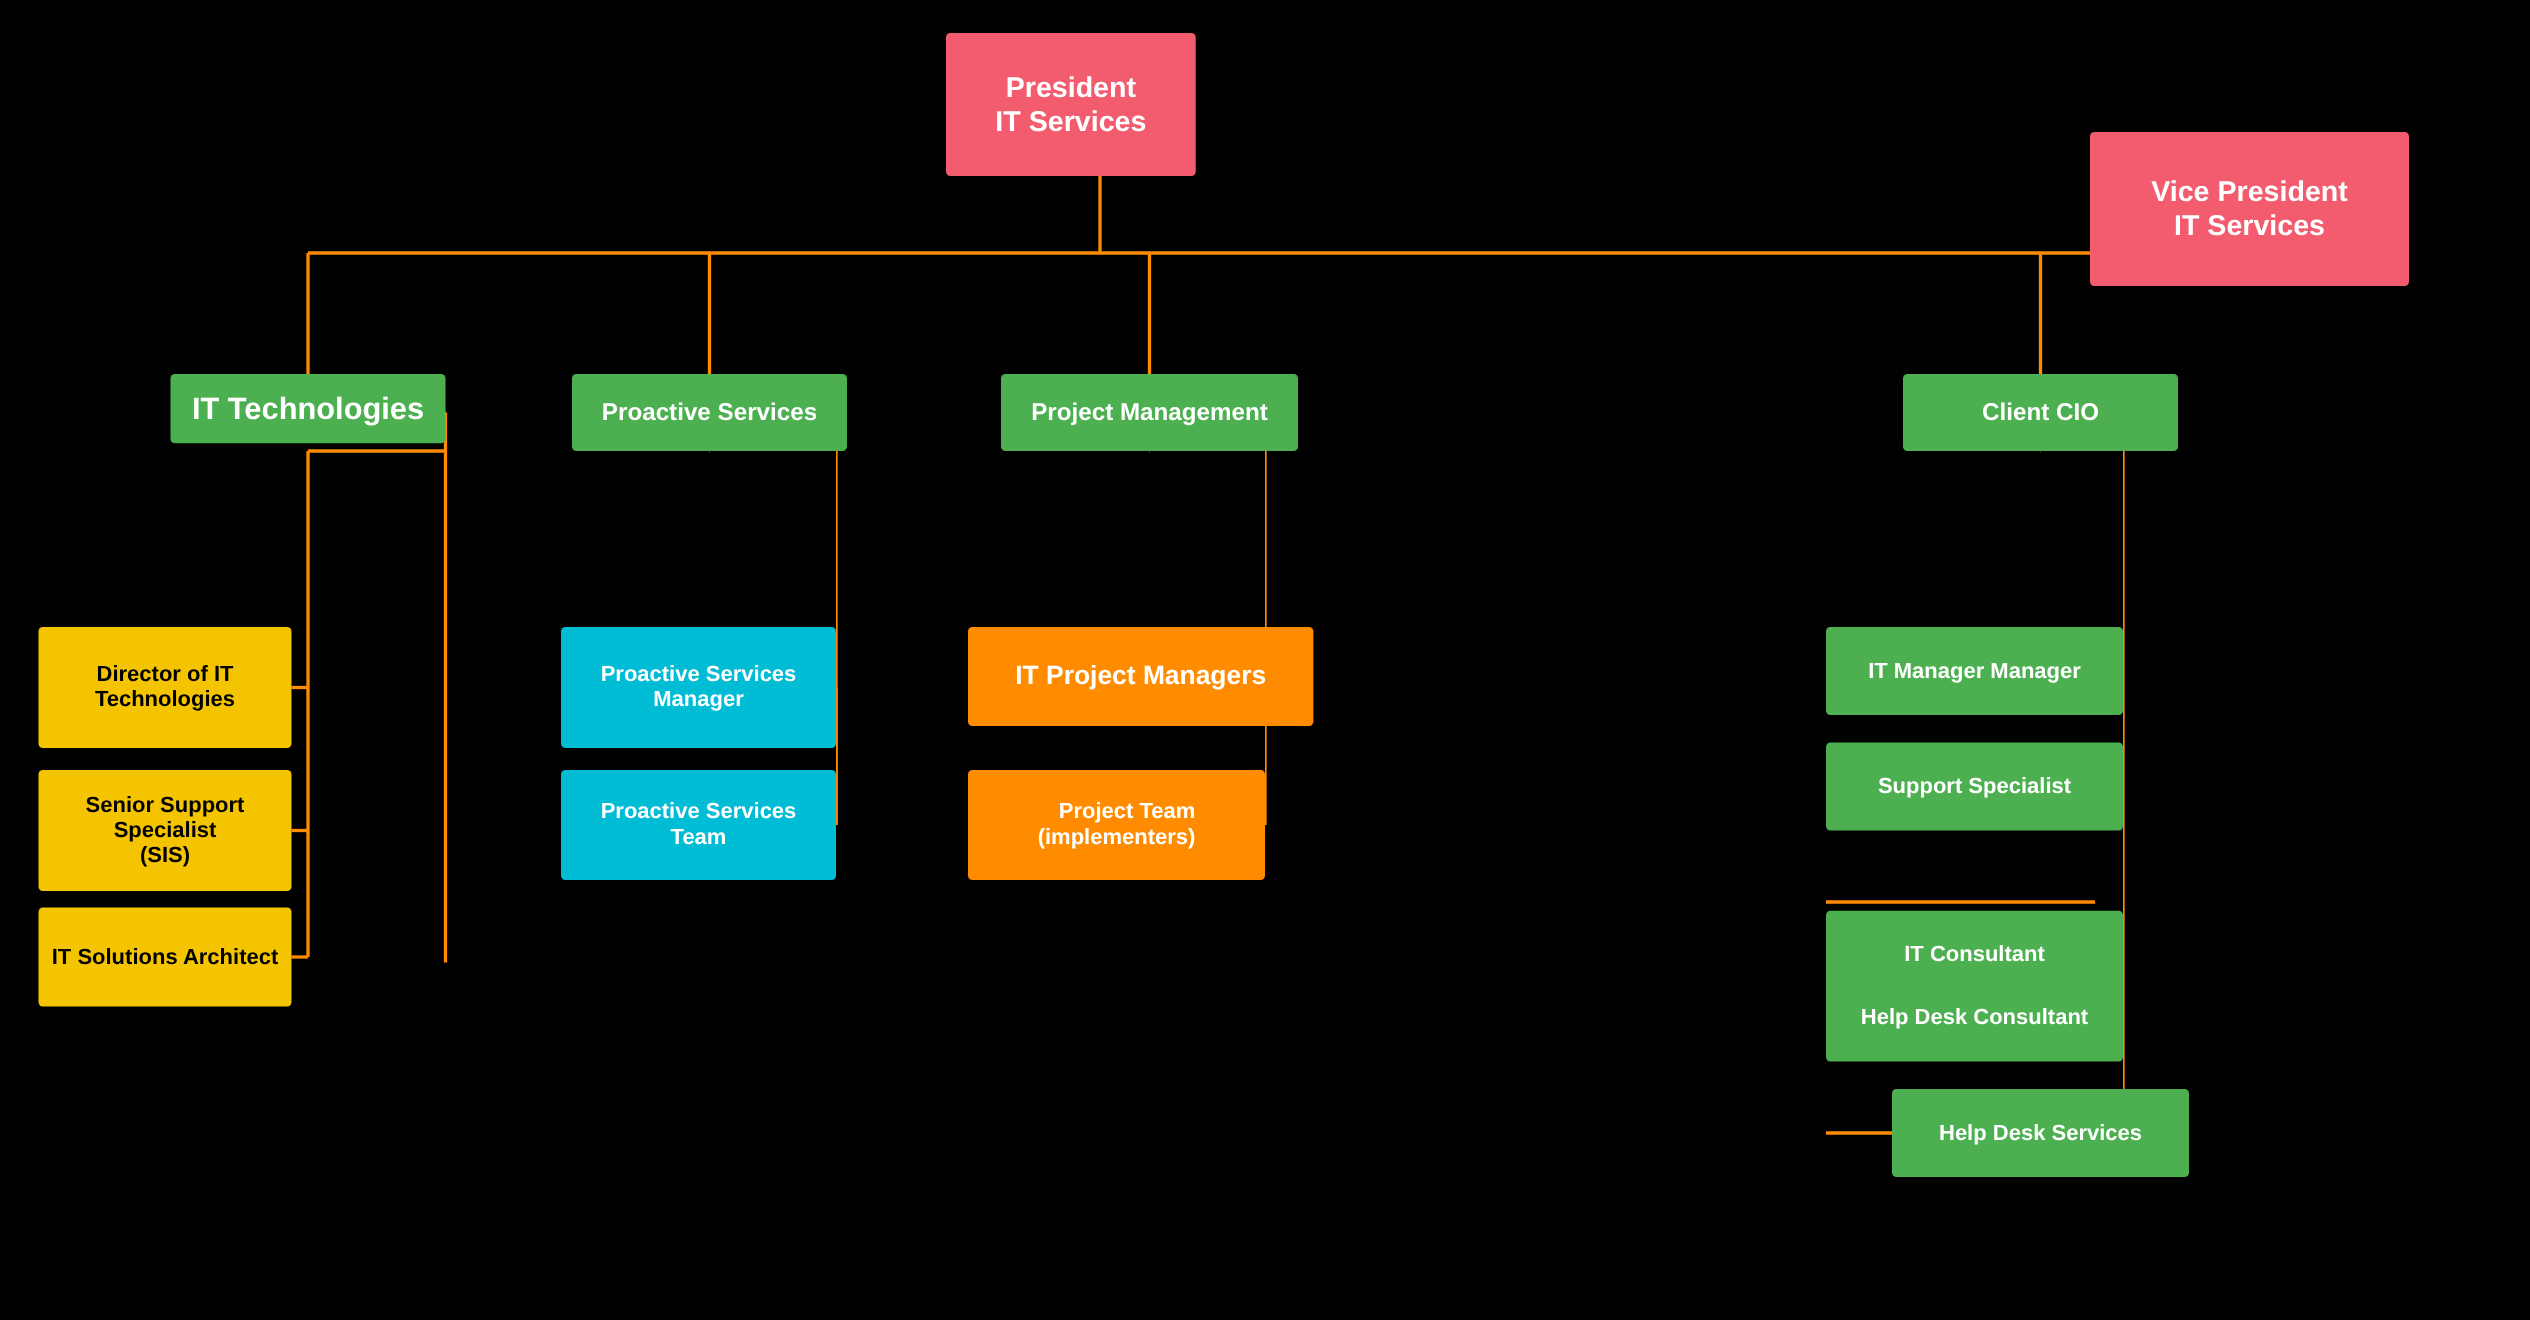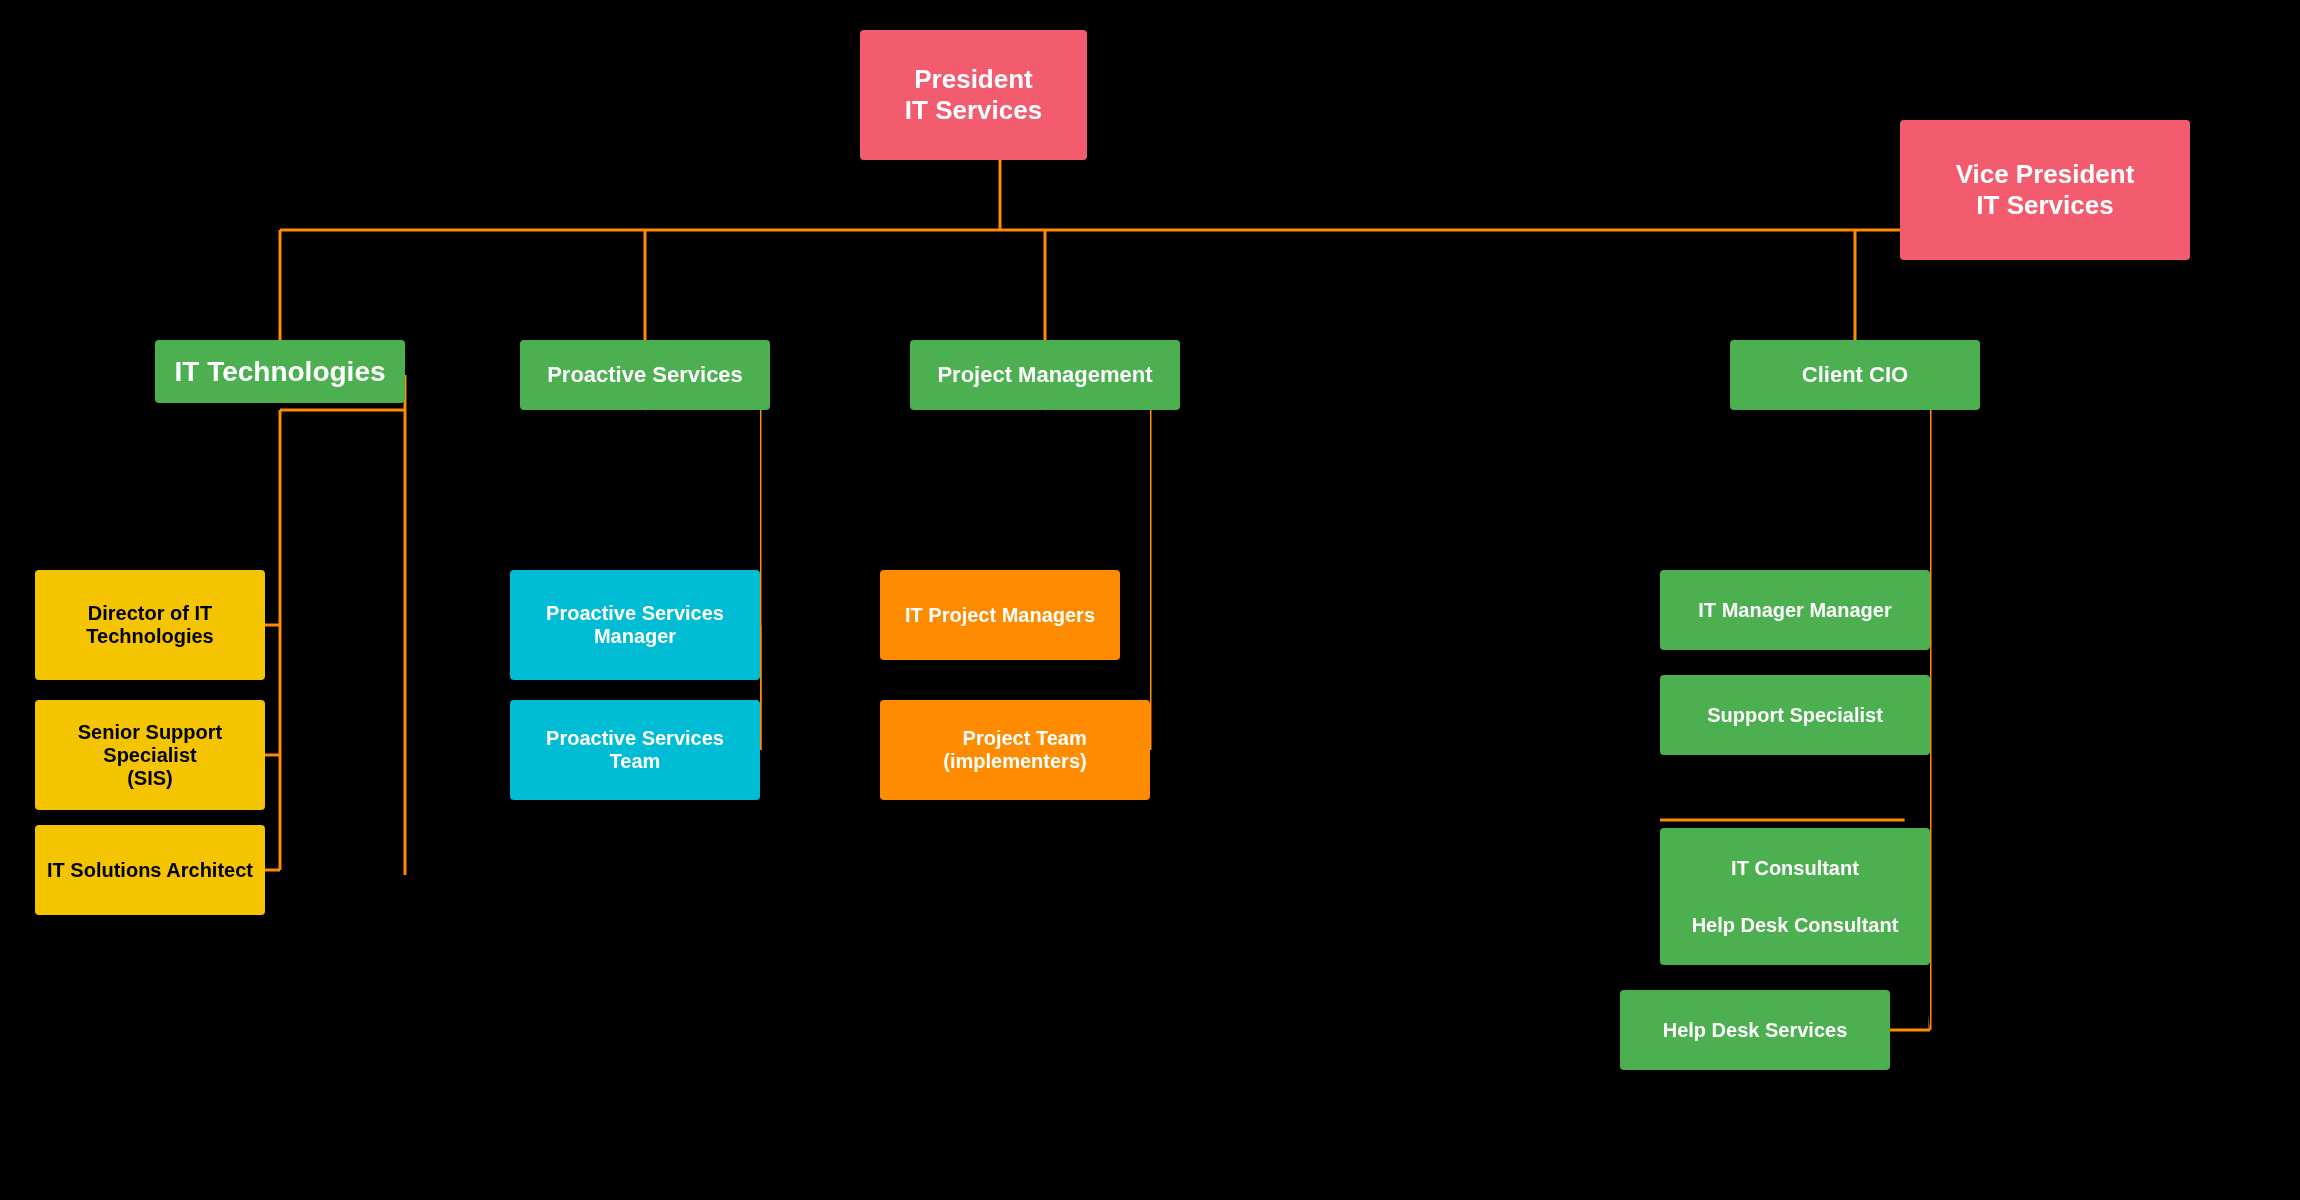--- a/index.html
+++ b/index.html
@@ -180,21 +180,21 @@
   </div>
 
   <div class="node node-cyan" style="left:510px; top:570px; width:250px; height:110px; font-size:20px;">
     <span>Proactive Services<br>Manager</span>
   </div>
 
   <div class="node node-cyan" style="left:510px; top:700px; width:250px; height:100px; font-size:20px;">
     <span>Proactive Services<br>Team</span>
   </div>
 
-  <div class="node node-orange" style="left:880px; top:570px; width:240px; height:90px; font-size:20px;">
+  <div class="node node-orange" style="left:880px; top:570px; width:314px; height:90px; font-size:24px;">
     <span>IT Project Managers</span>
   </div>
 
   <div class="node node-orange" style="left:880px; top:700px; width:270px; height:100px; font-size:20px;text-align:right;">
     <span>Project Team<br>(implementers)</span>
   </div>
 
   <div class="node node-green" style="left:1660px; top:570px; width:270px; height:80px; font-size:20px;">
     <span>IT Manager Manager</span>
   </div>
@@ -204,17 +204,17 @@
   </div>
 
   <div class="node node-green" style="left:1660px; top:780px; width:270px; height:80px; font-size:20px;margin-top:48px;">
     <span>IT Consultant</span>
   </div>
 
   <div class="node node-green" style="left:1660px; top:885px; width:270px; height:80px; font-size:20px;">
     <span>Help Desk Consultant</span>
   </div>
 
-  <div class="node node-green" style="left:1620px; top:990px; width:270px; height:80px; font-size:20px;">
+  <div class="node node-green" style="left:1720px; top:990px; width:270px; height:80px; font-size:20px;">
     <span>Help Desk Services</span>
   </div>
 
 </div>
 
 </body></html>

